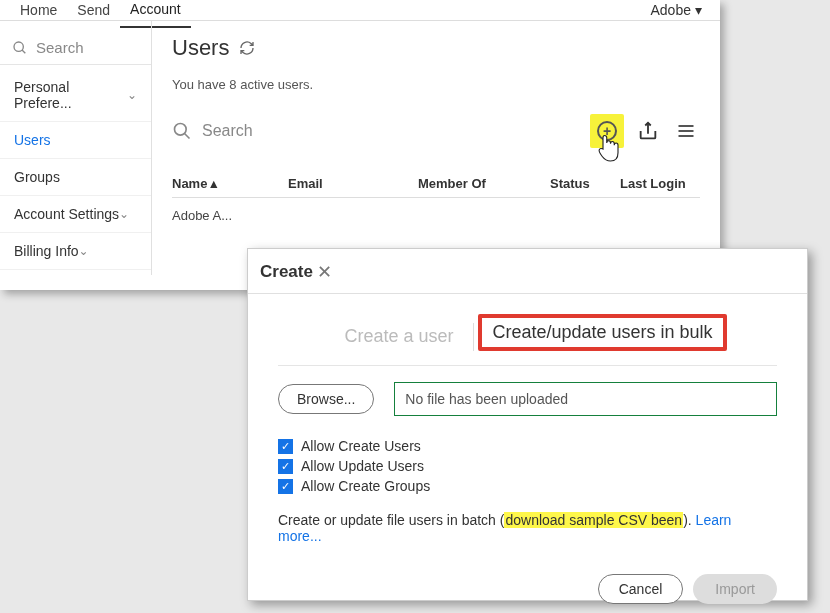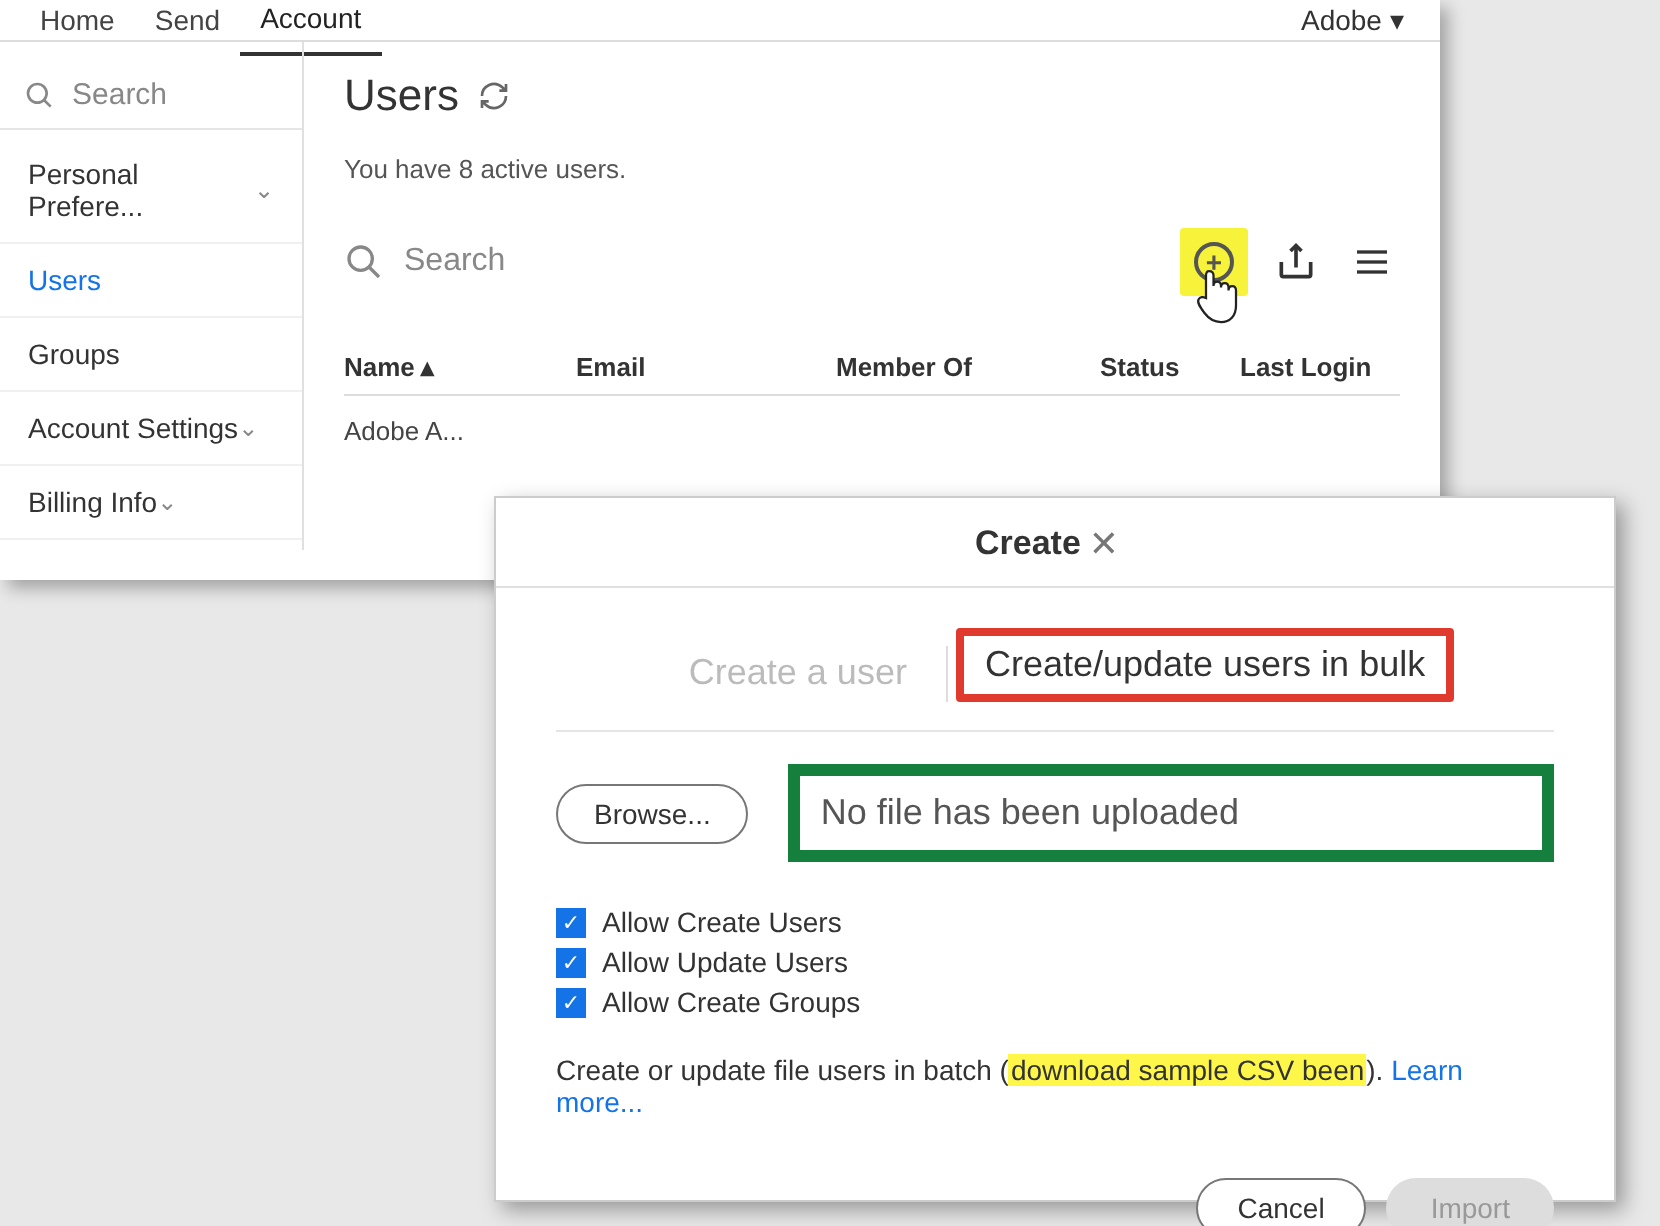--- a/index.html
+++ b/index.html
@@ -29,31 +29,31 @@
   .table-head { display: flex; margin-top: 28px; font-size: 13px; font-weight: 600; color: #333; border-bottom: 1px solid #ddd; padding-bottom: 6px; }
   .th-name { width: 116px; display:flex; align-items:center; gap:3px;}
   .th-email { width: 130px; }
   .th-member { width: 132px; }
   .th-status { width: 70px; }
   .th-last { width: 80px; }
   .row { padding: 10px 0; font-size: 13px; color: #444; }
   
   
   .modal { position:absolute; top:248px; left:247px; width:561px; height:353px; background:#fff; box-shadow: 4px 4px 10px rgba(0,0,0,.35); border:1px solid #ccc; }
-  .modal-head { display:flex; align-items:center; justify-content:center; padding: 12px 16px 10px 12px; border-bottom:1px solid #e0e0e0; }
+  .modal-head { display:flex; align-items:center; justify-content:flex-start; padding: 12px 16px 10px 12px; border-bottom:1px solid #e0e0e0; }
   .modal-title { font-size:17px; font-weight:600; color:#333; }
   .close-x { color:#777; font-size:18px; cursor:pointer; padding: 0 4px;}
   .modal-body { padding: 10px 30px 14px 30px; }
   .tabs2 { display:flex; align-items:flex-end; justify-content:center; margin: 10px 0 16px 0; border-bottom:1px solid #e5e5e5; padding-bottom: 14px;}
   .tab2a { color:#bbb; font-size:18px; padding: 4px 16px; }
   .divider-v { width:1px; height:28px; background:#ddd; margin: 0 4px;}
   .tab2b { font-size:18px; color:#333; padding: 4px 10px; border:4px solid #e03a2f; border-radius:2px; }
   .uploadrow { display:flex; gap:20px; align-items:center; margin: 14px 0 22px 0;}
   .browse-btn { border:1px solid #777; border-radius: 18px; padding: 6px 18px; font-size:14px; background:#fff; color:#333; cursor:pointer;}
-  .filebox { flex:1; border:6px solid #15803d; padding: 8px 10px; font-size:18px; color:#555; }
+  .filebox { flex:1; border:1px solid #15803d; padding: 8px 10px; font-size:14px; color:#555; }
   .checks { margin: 0 0 18px 0; }
   .chk { display:flex; align-items:center; gap:8px; font-size:14px; color:#333; margin-bottom:4px;}
   .chkbox { width:15px; height:15px; background:#1473e6; display:flex; align-items:center; justify-content:center; color:#fff; font-size:11px;}
   .helptext { font-size:14px; color:#333; margin-bottom: 16px;}
   .hl { background: #fef74a; padding:0 1px;}
   .link { color:#1473e6; }
   .modal-foot { display:flex; justify-content:flex-end; gap:10px; padding: 0 30px 16px 0;}
   .btn-cancel { border:1px solid #777; border-radius:18px; padding:6px 20px; font-size:14px; background:#fff; color:#333; cursor:pointer;}
   .btn-import { border:none; border-radius:18px; padding:7px 22px; font-size:14px; background:#ddd; color:#999; }
 </style>

